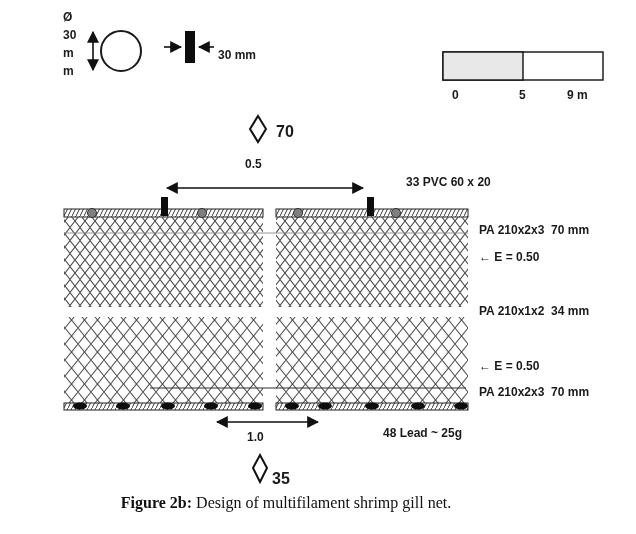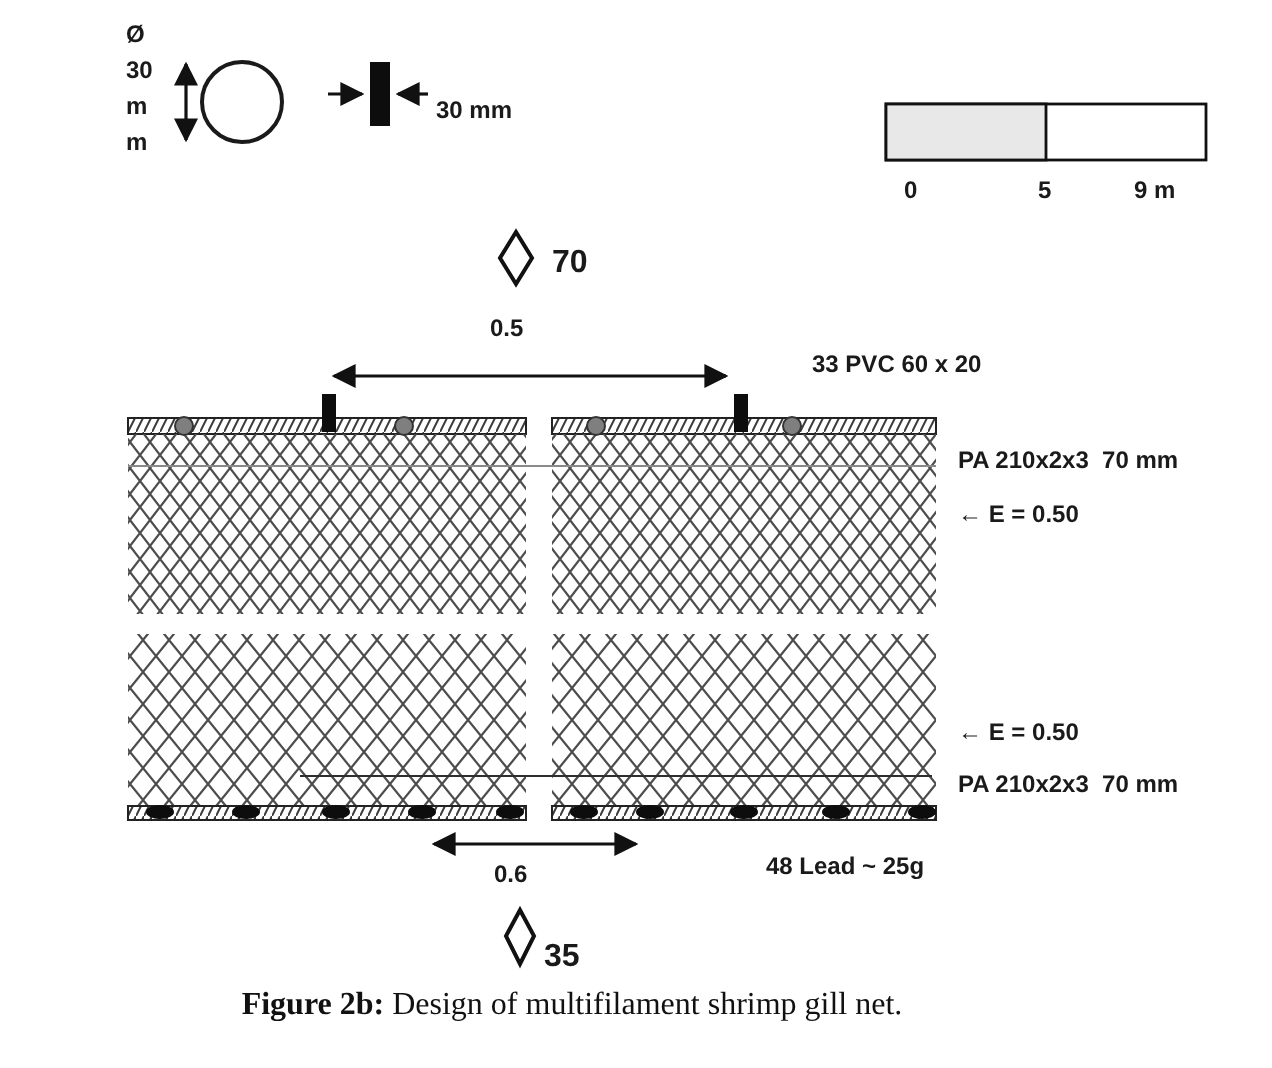--- a/index.html
+++ b/index.html
@@ -115,24 +115,25 @@
   <div class="lbl" style="left:452px;top:88px;">0</div>
   <div class="lbl" style="left:519px;top:88px;">5</div>
   <div class="lbl" style="left:567px;top:88px;">9 m</div>
 
   <div class="lbl sm" style="left:276px;top:123px;">70</div>
   <div class="lbl" style="left:245px;top:157px;">0.5</div>
   <div class="lbl" style="left:406px;top:175px;">33 PVC 60 x 20</div>
 
   <div class="lbl" style="left:479px;top:223px;">PA 210x2x3  70 mm</div>
   <div class="lbl" style="left:479px;top:250px;">← E = 0.50</div>
+  <div class="lbl" style="left:479px;top:304px;">PA 210x1x2  34 mm</div>
   <div class="lbl" style="left:479px;top:359px;">← E = 0.50</div>
   <div class="lbl" style="left:479px;top:385px;">PA 210x2x3  70 mm</div>
 
-  <div class="lbl" style="left:247px;top:430px;">0.6</div>
+  <div class="lbl" style="left:247px;top:430px;">1.0</div>
   <div class="lbl" style="left:383px;top:426px;">48 Lead ~ 25g</div>
   <div class="lbl sm" style="left:272px;top:470px;">35</div>
 
   <div id="caption">
     <span class="cap-label">Figure 2b:</span><span> Design of multifilament shrimp gill net.</span>
   </div>
 
 </div>
 
 </body></html>

